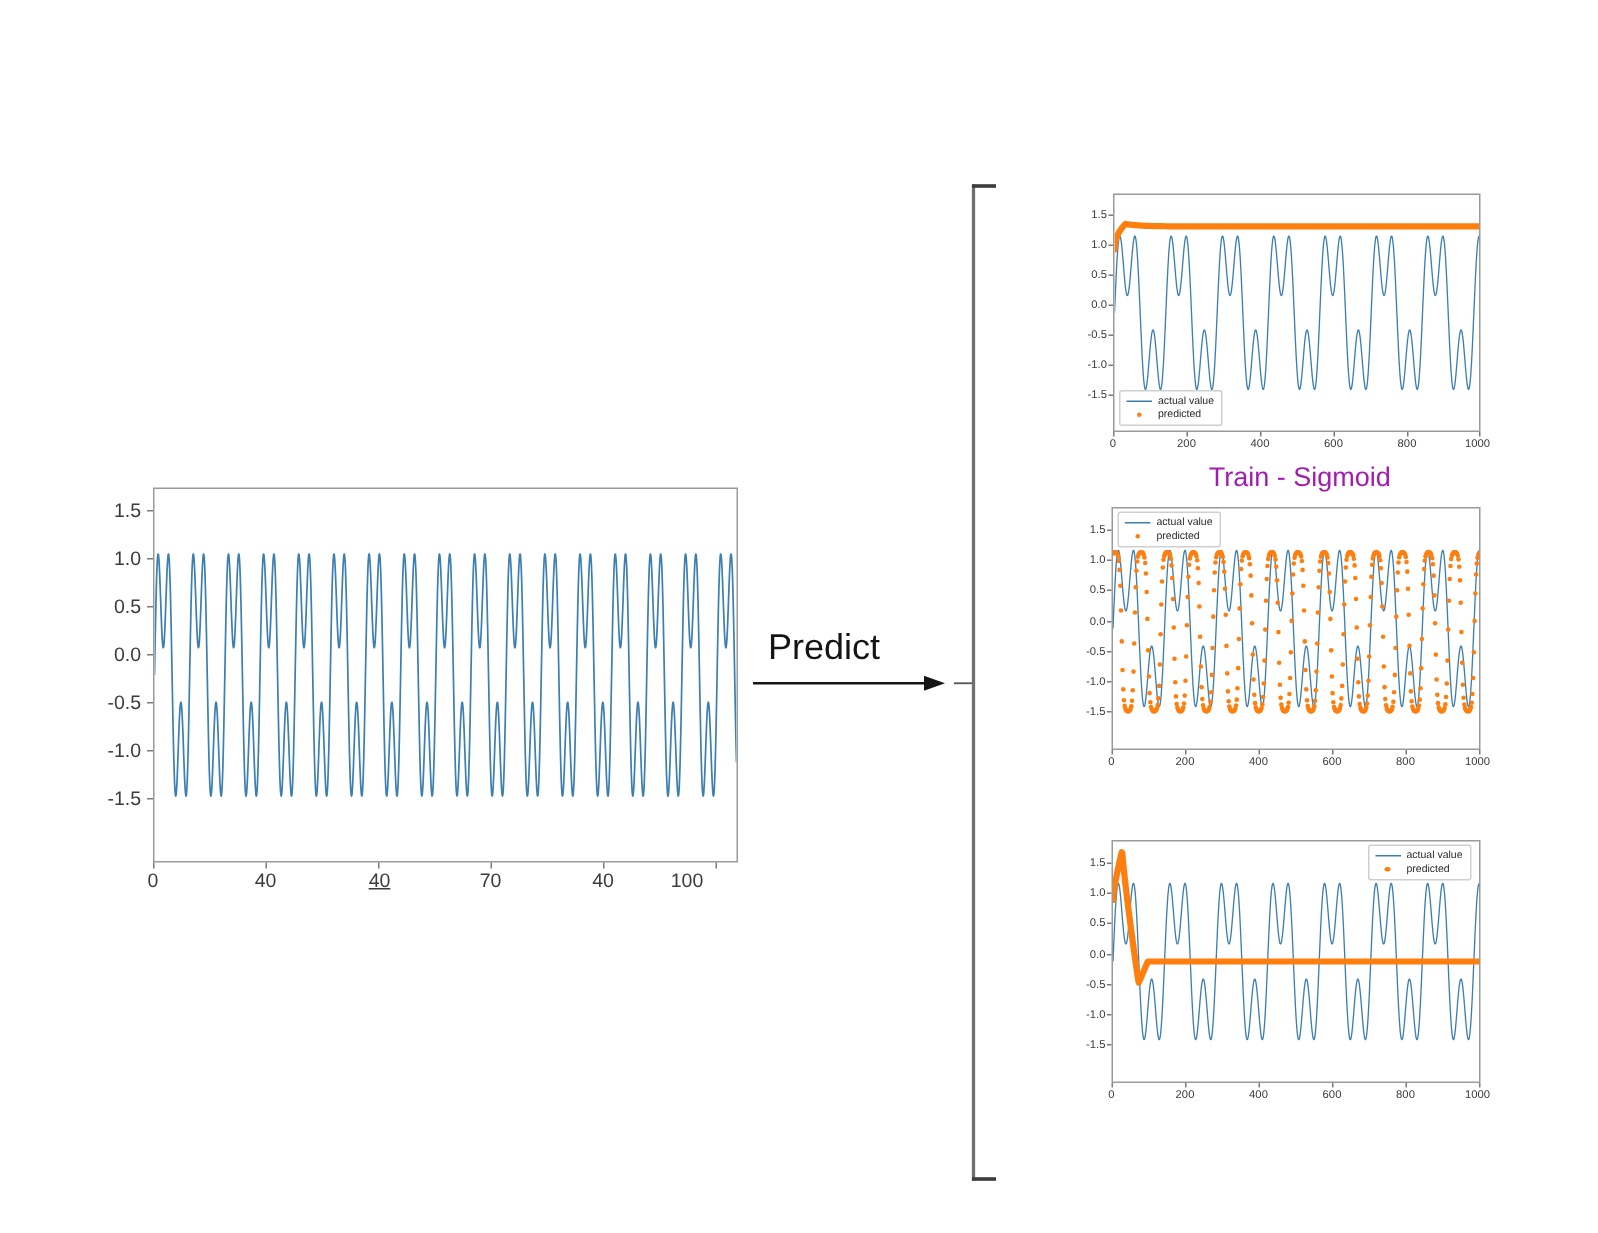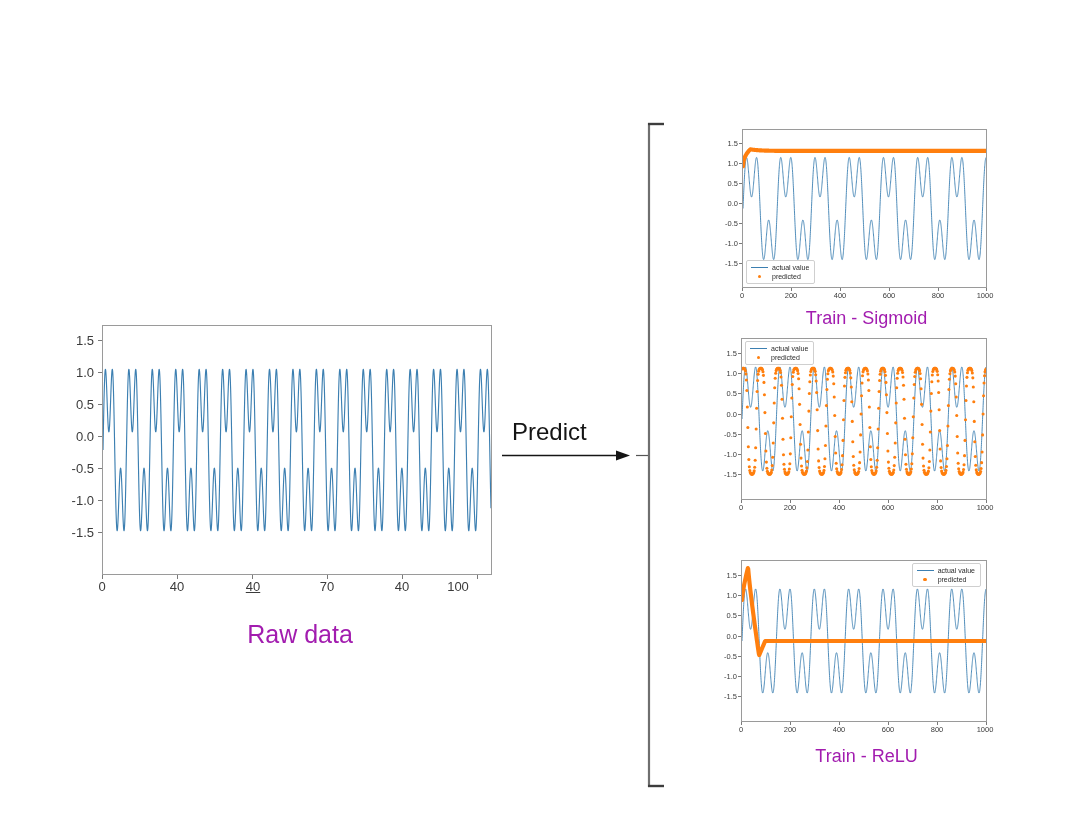--- a/index.html
+++ b/index.html
@@ -183,21 +183,20 @@
       <div class="xtick" style="left:300px; top:254px;">40</div>
       <div class="xtick" style="left:356px; top:254px;">100</div>
       <div class="tickmark" style="left:0px;   top:250px; width:1px; height:4px;"></div>
       <div class="tickmark" style="left:75px;  top:250px; width:1px; height:4px;"></div>
       <div class="tickmark" style="left:150px; top:250px; width:1px; height:4px;"></div>
       <div class="tickmark" style="left:225px; top:250px; width:1px; height:4px;"></div>
       <div class="tickmark" style="left:300px; top:250px; width:1px; height:4px;"></div>
       <div class="tickmark" style="left:375px; top:250px; width:1px; height:4px;"></div>
     </div>
   </div>
-  <div id="raw-caption" class="caption">Raw data</div>
 
   <div id="predict-label">Predict</div>
   <svg id="predict-arrow" viewBox="0 0 160 32">
     <line x1="4" y1="15.5" x2="120" y2="15.5" stroke="#151515" stroke-width="1.6"></line>
     <polygon points="118,10.5 132,15.5 118,20.5" fill="#151515"></polygon>
     <line x1="138" y1="15.5" x2="152" y2="15.5" stroke="#555555" stroke-width="1.2"></line>
   </svg>
 
   <svg id="group-bracket" viewBox="0 0 22 666">
     <line x1="3" y1="1" x2="3" y2="665" stroke="#6f6f6f" stroke-width="2.2"></line>
@@ -847,15 +846,14 @@
       <div class="xtick" style="left:196px; top:165px;">800</div>
       <div class="xtick" style="left:244px; top:165px;">1000</div>
       <div class="tickmark" style="left:0px;   top:162px; width:1px; height:3px;"></div>
       <div class="tickmark" style="left:49px;  top:162px; width:1px; height:3px;"></div>
       <div class="tickmark" style="left:98px;  top:162px; width:1px; height:3px;"></div>
       <div class="tickmark" style="left:147px; top:162px; width:1px; height:3px;"></div>
       <div class="tickmark" style="left:196px; top:162px; width:1px; height:3px;"></div>
       <div class="tickmark" style="left:245px; top:162px; width:1px; height:3px;"></div>
     </div>
   </div>
-  <div id="relu-caption" class="caption sub-caption">Train - ReLU</div>
 
 </div>
 
 </body></html>

